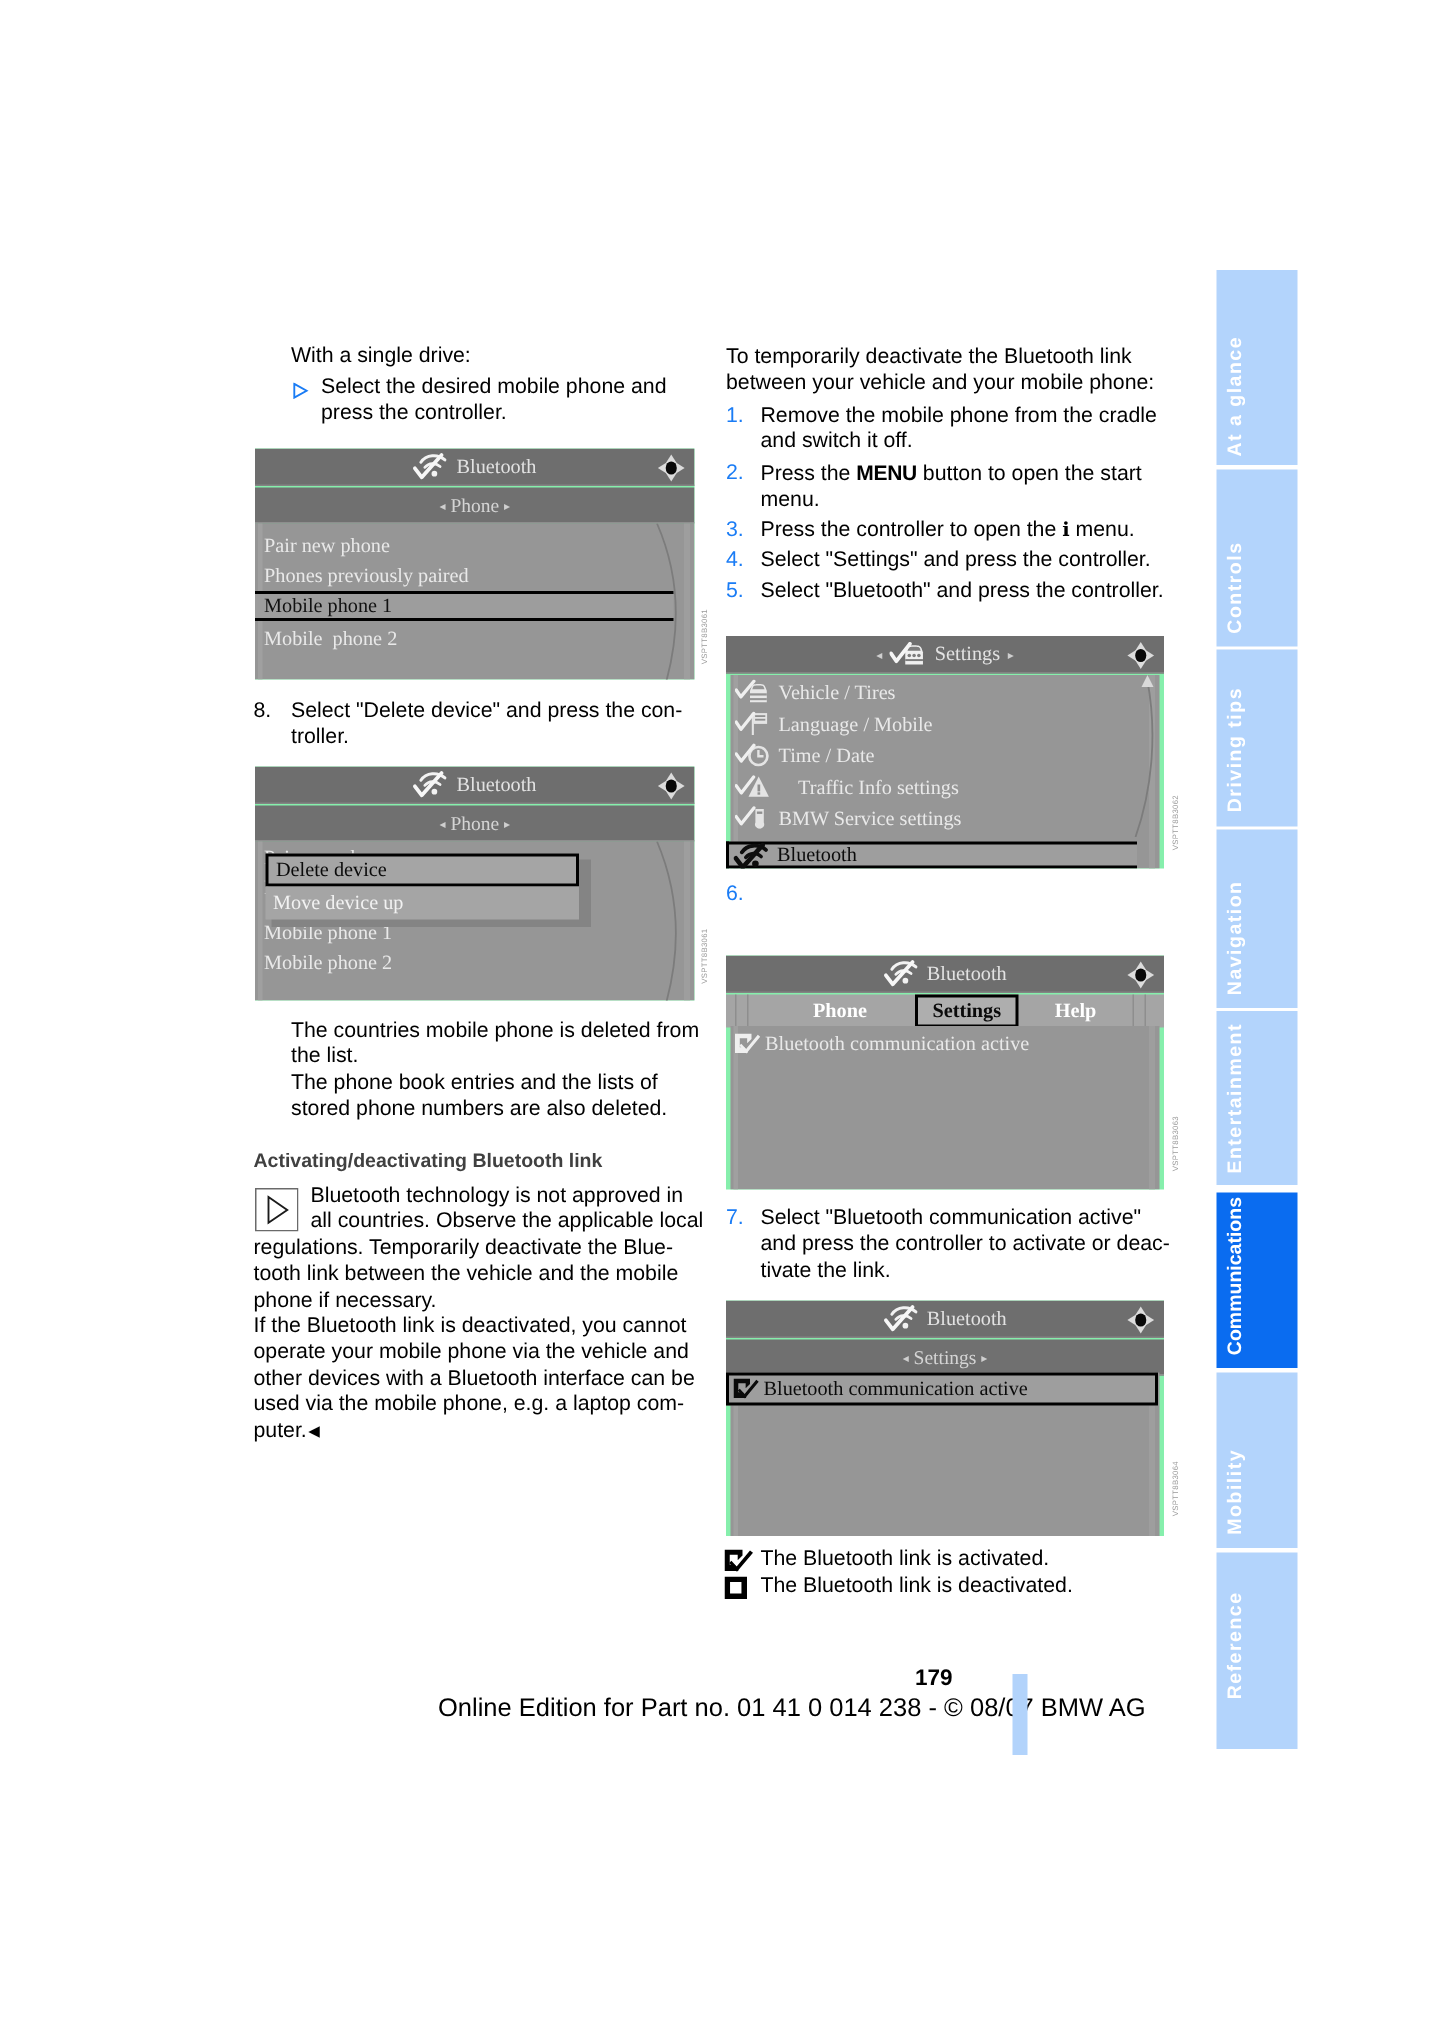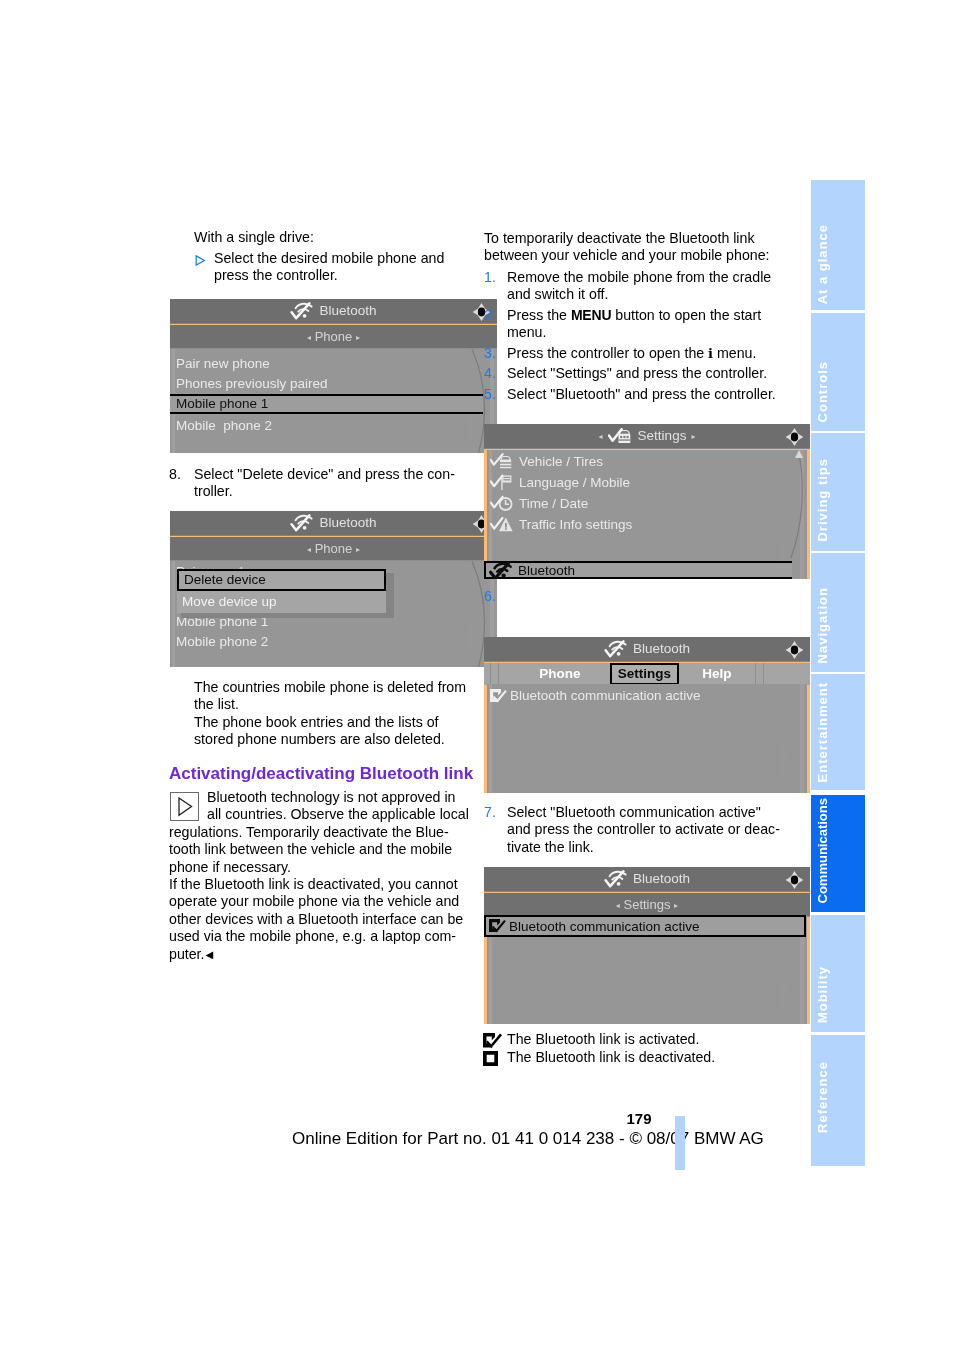--- a/index.html
+++ b/index.html
@@ -5,31 +5,31 @@
   html,body{margin:0;padding:0;}
   body{width:954px;height:1350px;background:#ffffff;
        font-family:"Liberation Sans",sans-serif;position:relative;overflow:hidden;
        -webkit-font-smoothing:antialiased;}
   .page{position:absolute;left:0;top:0;width:954px;height:1350px;}
 
   
   
   .tb{position:absolute;font-size:14.2px;line-height:17.4px;color:#000;white-space:nowrap;}
   .tb.num{color:#1a7cf5;}
-  .tb.head{color:#6d28d9;font-weight:bold;font-size:17px;line-height:19px;}
+  .tb.head{color:#404040;font-weight:bold;font-size:13px;line-height:19px;}
   .notebox{position:absolute;width:29px;height:29px;line-height:0;}
   .tri{position:absolute;width:11px;height:11px;line-height:0;}
   .cbx{position:absolute;line-height:0;}
   .kbd{font-weight:bold;font-size:14px;letter-spacing:-0.2px;}
   .ibold{font-weight:bold;font-family:"DejaVu Serif",serif;font-size:13px;}
   .endmark{font-size:10px;position:relative;top:-1px;padding-left:1px;}
 
   
-  .scr{position:absolute;background:#fdba74;overflow:hidden;
-       font-family:Liberation Sans, sans-serif;padding-left:34px;}
+  .scr{position:absolute;background:#86efac;overflow:hidden;
+       font-family:Liberation Serif, serif;}
   .scr .hdr{position:absolute;left:0;right:0;top:0;height:25px;background:#6e6e6e;
      display:flex;align-items:center;justify-content:center;gap:5px;
      border-bottom:1px solid #848484;box-sizing:border-box;}
   .scr .hdr .ttl{color:#e2e2e2;font-size:13.5px;line-height:24px;}
   .scr .sub{position:absolute;left:0;right:0;top:26px;height:24px;background:#707070;
      border-bottom:1px solid #8e8e8e;box-sizing:border-box;}
   .scr .sub .stx{position:absolute;left:0;right:0;top:0;height:39px;line-height:23px;
      text-align:center;color:#d4d4d4;font-size:13px;}
   .scr .body{position:absolute;left:0;right:0;background:#969696;}
   .scr .body:before{content:"";position:absolute;left:2px;top:0;bottom:0;width:3px;
@@ -301,28 +301,36 @@
           <span class="mlbl">Language / Mobile</span>
         </div>
       <div class="itrow" style="top:43px;">
           <span class="mico"><svg width="24" height="18" viewBox="0 0 24 18">
               <circle cx="15.6" cy="9.0" r="6.0" fill="none" stroke="#e4e4e4" stroke-width="1.8"></circle>
               <path d="M15.6 5.0 V9.2 H19.0" fill="none" stroke="#e4e4e4" stroke-width="1.6"></path>
               <path d="M0.8 7.6 L4.2 12.4 L12.6 1.8" fill="none" stroke="#efefef" stroke-width="2.2" stroke-linecap="round" stroke-linejoin="round"></path>
             </svg></span>
           <span class="mlbl">Time / Date</span>
         </div>
-      <div class="itrow" style="top:64px;">
+      <div class="itrow" style="top:64px;gap:13px;">
           <span class="mico"><svg width="24" height="18" viewBox="0 0 24 18">
               <path d="M15.8 1.6 L22.6 15.2 H9.0 Z" fill="#e4e4e4"></path>
               <rect x="15.0" y="7.0" width="1.8" height="4.6" fill="#8f8f8f"></rect>
               <rect x="15.0" y="12.2" width="1.8" height="1.6" fill="#8f8f8f"></rect>
               <path d="M0.8 7.8 L4.2 12.6 L12.4 2.0" fill="none" stroke="#efefef" stroke-width="2.2" stroke-linecap="round" stroke-linejoin="round"></path>
             </svg></span>
           <span class="mlbl">Traffic Info settings</span>
+        </div>
+      <div class="itrow" style="top:85px;">
+          <span class="mico"><svg width="24" height="18" viewBox="0 0 24 18">
+              <path d="M13.6 2.4 h5.6 v9.0 a2.8 2.8 0 0 1 -2.8 4.0 a2.8 2.8 0 0 1 -2.8 -4.0 Z" fill="#e4e4e4"></path>
+              <rect x="14.6" y="4.0" width="3.6" height="1.6" fill="#8f8f8f"></rect>
+              <path d="M0.8 7.4 L4.2 12.2 L12.6 1.6" fill="none" stroke="#efefef" stroke-width="2.2" stroke-linecap="round" stroke-linejoin="round"></path>
+            </svg></span>
+          <span class="mlbl">BMW Service settings</span>
         </div>
       <div class="itrow selrow" style="top:111px;height:18px;left:-3px;right:15px;border-left:2px solid #000;">
           <span class="mico"><svg width="24" height="20" viewBox="0 0 24 20">
               <g fill="none" stroke="#0d0d0d" stroke-linecap="round">
                 <path d="M5.6 7.2 C9.0 1.8 17.0 1.4 21.6 5.6" stroke-width="2.6"></path>
                 <path d="M8.2 10.6 C11.0 7.4 15.2 7.2 18.4 10.0" stroke-width="2.4"></path>
               </g>
               <circle cx="14.6" cy="14.8" r="2.2" fill="#0d0d0d"></circle>
               <path d="M1.6 11.2 L6.2 17.2 L19.4 2.4" fill="none" stroke="#0d0d0d" stroke-width="3.1" stroke-linecap="round" stroke-linejoin="round"></path>
             </svg></span>
@@ -457,16 +465,16 @@
         <div class="lab" style="bottom: 9px;">Communications</div>
       </div>
       <div class="tab" style="top: 915px; height: 117px;">
         <div class="lab" style="bottom: 9px;">Mobility</div>
       </div>
       <div class="tab" style="top: 1035px; height: 131px;">
         <div class="lab" style="bottom: 33px;">Reference</div>
       </div>
     </div>
 
-  <div class="pgno" style="left:610px;top:1110px;width:58px;text-align:center;">179</div>
+  <div class="pgno" style="left:610px;top:1110px;width:58px;text-align:left;">179</div>
   <div class="foot" style="left:292px;top:1129px;">Online Edition for Part no. 01 41 0 014 238 - © 08/07 BMW AG</div>
   <div class="footbar" style="left:675px;top:1116px;width:10px;height:54px;"></div>
 </div>
 
 </body></html>

